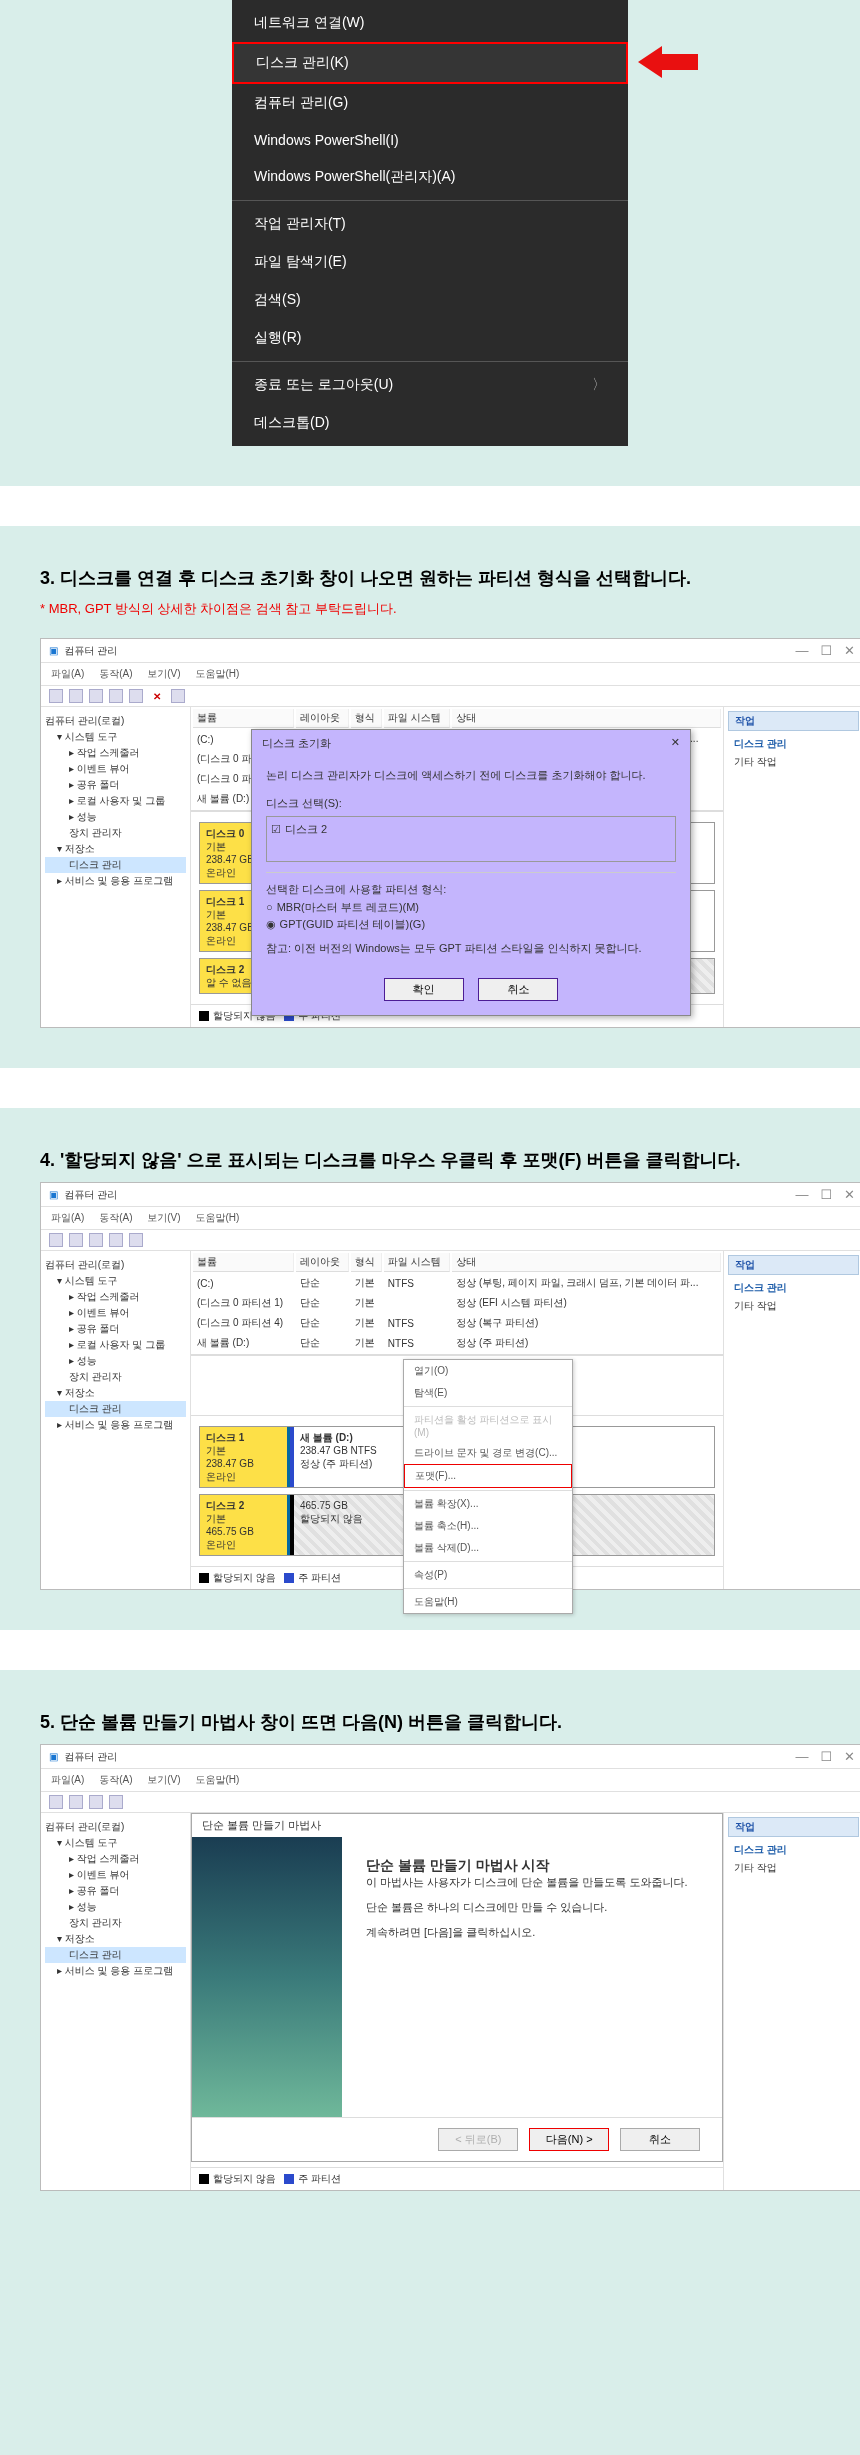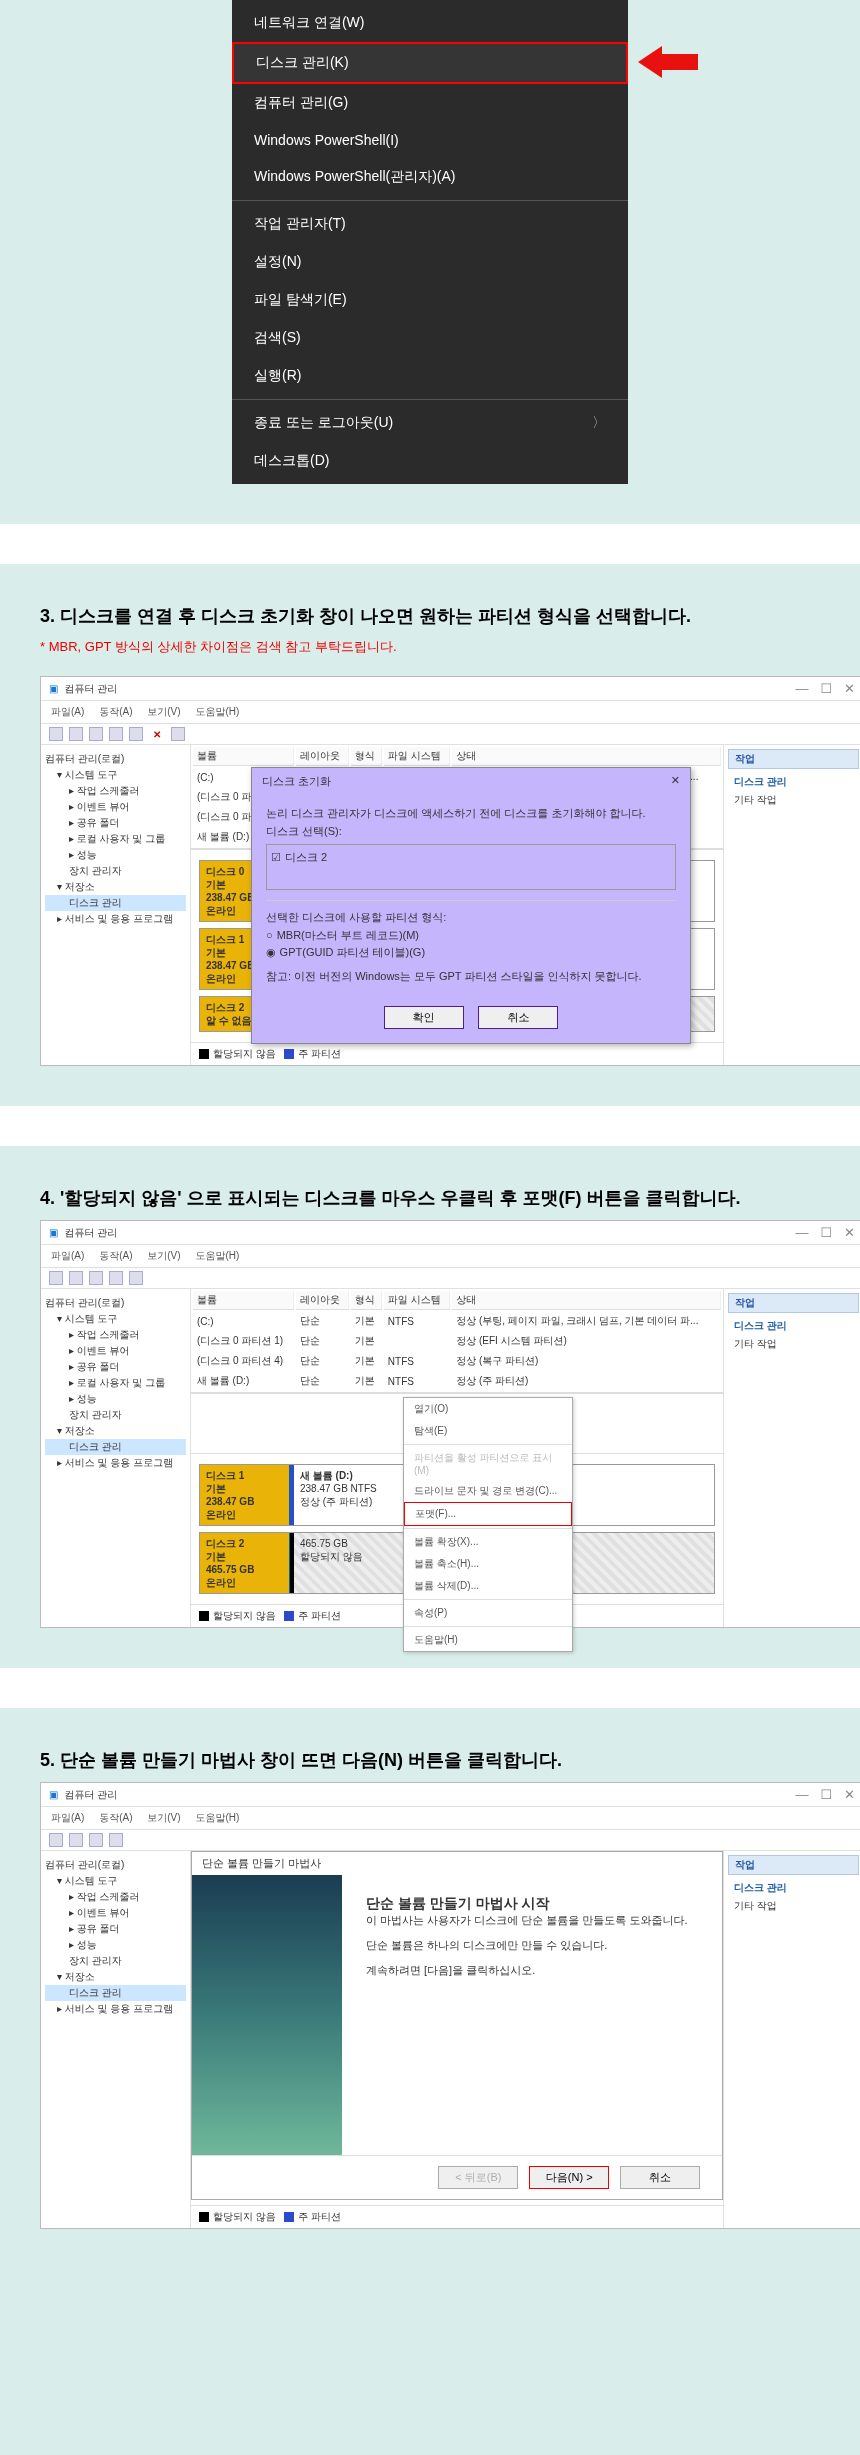--- a/index.html
+++ b/index.html
@@ -43,21 +43,21 @@
   .dm-right .hdr { background: #dce9f7; color: #2255aa; font-weight: bold; padding: 2px 6px; border: 1px solid #b0c8e0; }
   .dm-right .sub { padding: 6px 6px 2px; font-weight: bold; color: #1a5aa8; }
   .dm-right .more { padding: 2px 6px; }
   
   .vol-table { width: 100%; border-bottom: 1px solid #ddd; }
   .vol-table th { background: #fafafa; border-right: 1px solid #eee; border-bottom: 1px solid #ddd; padding: 2px 4px; text-align: left; font-weight: normal; }
   .vol-table td { padding: 2px 4px; white-space: nowrap; }
   
   .disk-panel { border-top: 1px solid #ddd; padding: 4px; }
   .disk-row { display: flex; border: 1px solid #999; margin: 6px 4px; }
-  .disk-label { width: 90px; background: #eab308; border-right: 1px solid #0369a1; padding: 4px 6px; line-height: 1.3; font-weight: bold; }
+  .disk-label { width: 90px; background: #fde047; border-right: 3px solid #0369a1; padding: 4px 6px; line-height: 1.3; }
   .disk-vol { flex: 1; display: flex; }
   .part { flex: 1; border-left: 4px solid #2b4acc; padding: 4px 6px; line-height: 1.3; }
   .part.sys { border-left-color: #2b4acc; background: #fff; }
   .part.unalloc { border-left: 4px solid #000; background: repeating-linear-gradient(45deg,#eee,#eee 4px,#e0e0e0 4px,#e0e0e0 8px); }
   .legend { padding: 4px 8px; border-top: 1px solid #ddd; }
   .legend .sw { display: inline-block; width: 10px; height: 10px; margin-right: 4px; vertical-align: middle; }
   .legend .sw.black { background: #000; }
   .legend .sw.blue { background: #2b4acc; }
   
   
@@ -106,23 +106,20 @@
         </div>
       <div class="ctx-item">
           <span>Windows PowerShell(I)</span>
         </div>
       <div class="ctx-item">
           <span>Windows PowerShell(관리자)(A)</span>
         </div>
       <div class="ctx-sep"></div>
       <div class="ctx-item">
           <span>작업 관리자(T)</span>
-        </div>
-      <div class="ctx-item">
-          <span>설정(N)</span>
         </div>
       <div class="ctx-item">
           <span>파일 탐색기(E)</span>
         </div>
       <div class="ctx-item">
           <span>검색(S)</span>
         </div>
       <div class="ctx-item">
           <span>실행(R)</span>
         </div>
@@ -270,21 +267,21 @@
             <span class="sw blue"></span><span>주 파티션</span>
           </div>
 
           <div class="dlg">
             <div class="dlg-title">
               <span>디스크 초기화</span>
               <span>✕</span>
             </div>
             <div class="dlg-body">
               <div>논리 디스크 관리자가 디스크에 액세스하기 전에 디스크를 초기화해야 합니다.</div>
-              <div style="margin-top:0;">디스크 선택(S):</div>
+              <div style="margin-top:10px;">디스크 선택(S):</div>
               <div class="dlg-list">
                 <span class="chk">☑</span><span>디스크 2</span>
               </div>
               <div class="dlg-rule"></div>
               <div>선택한 디스크에 사용할 파티션 형식:</div>
               <div><span class="radio">○</span><span>MBR(마스터 부트 레코드)(M)</span></div>
               <div><span class="radio">◉</span><span>GPT(GUID 파티션 테이블)(G)</span></div>
               <div style="margin-top:6px;">참고: 이전 버전의 Windows는 모두 GPT 파티션 스타일을 인식하지 못합니다.</div>
             </div>
             <div class="dlg-btns">

